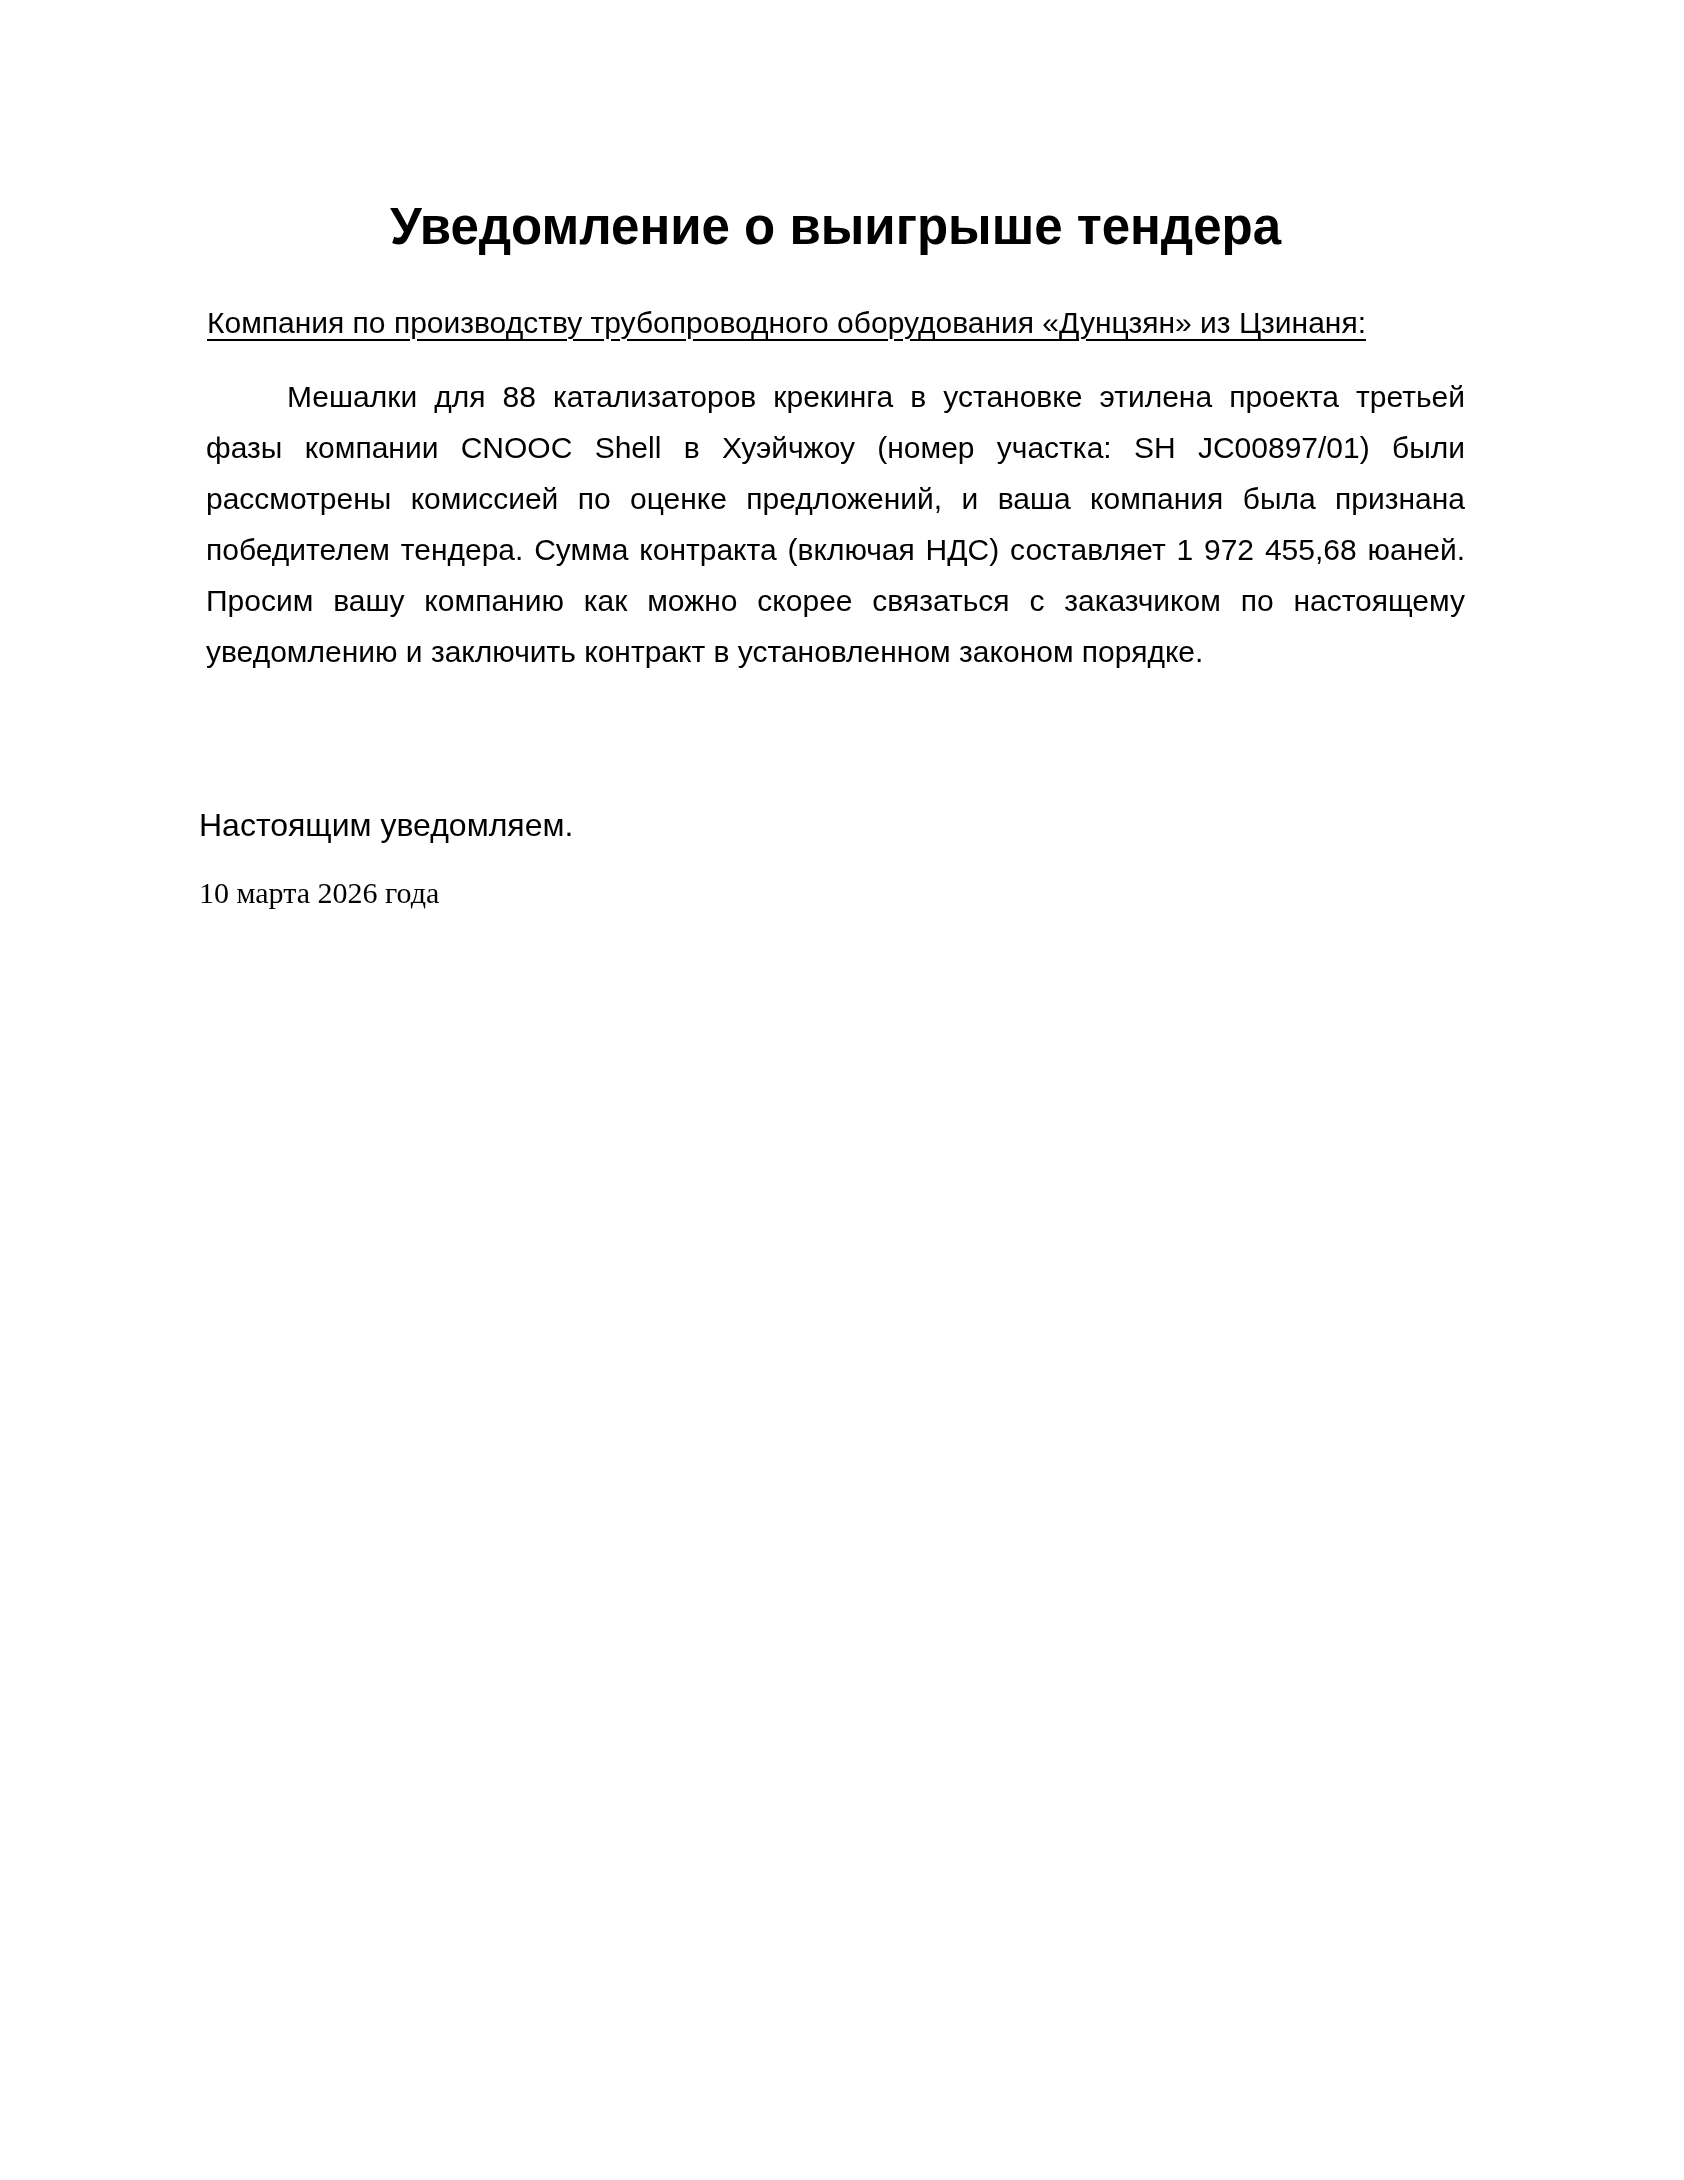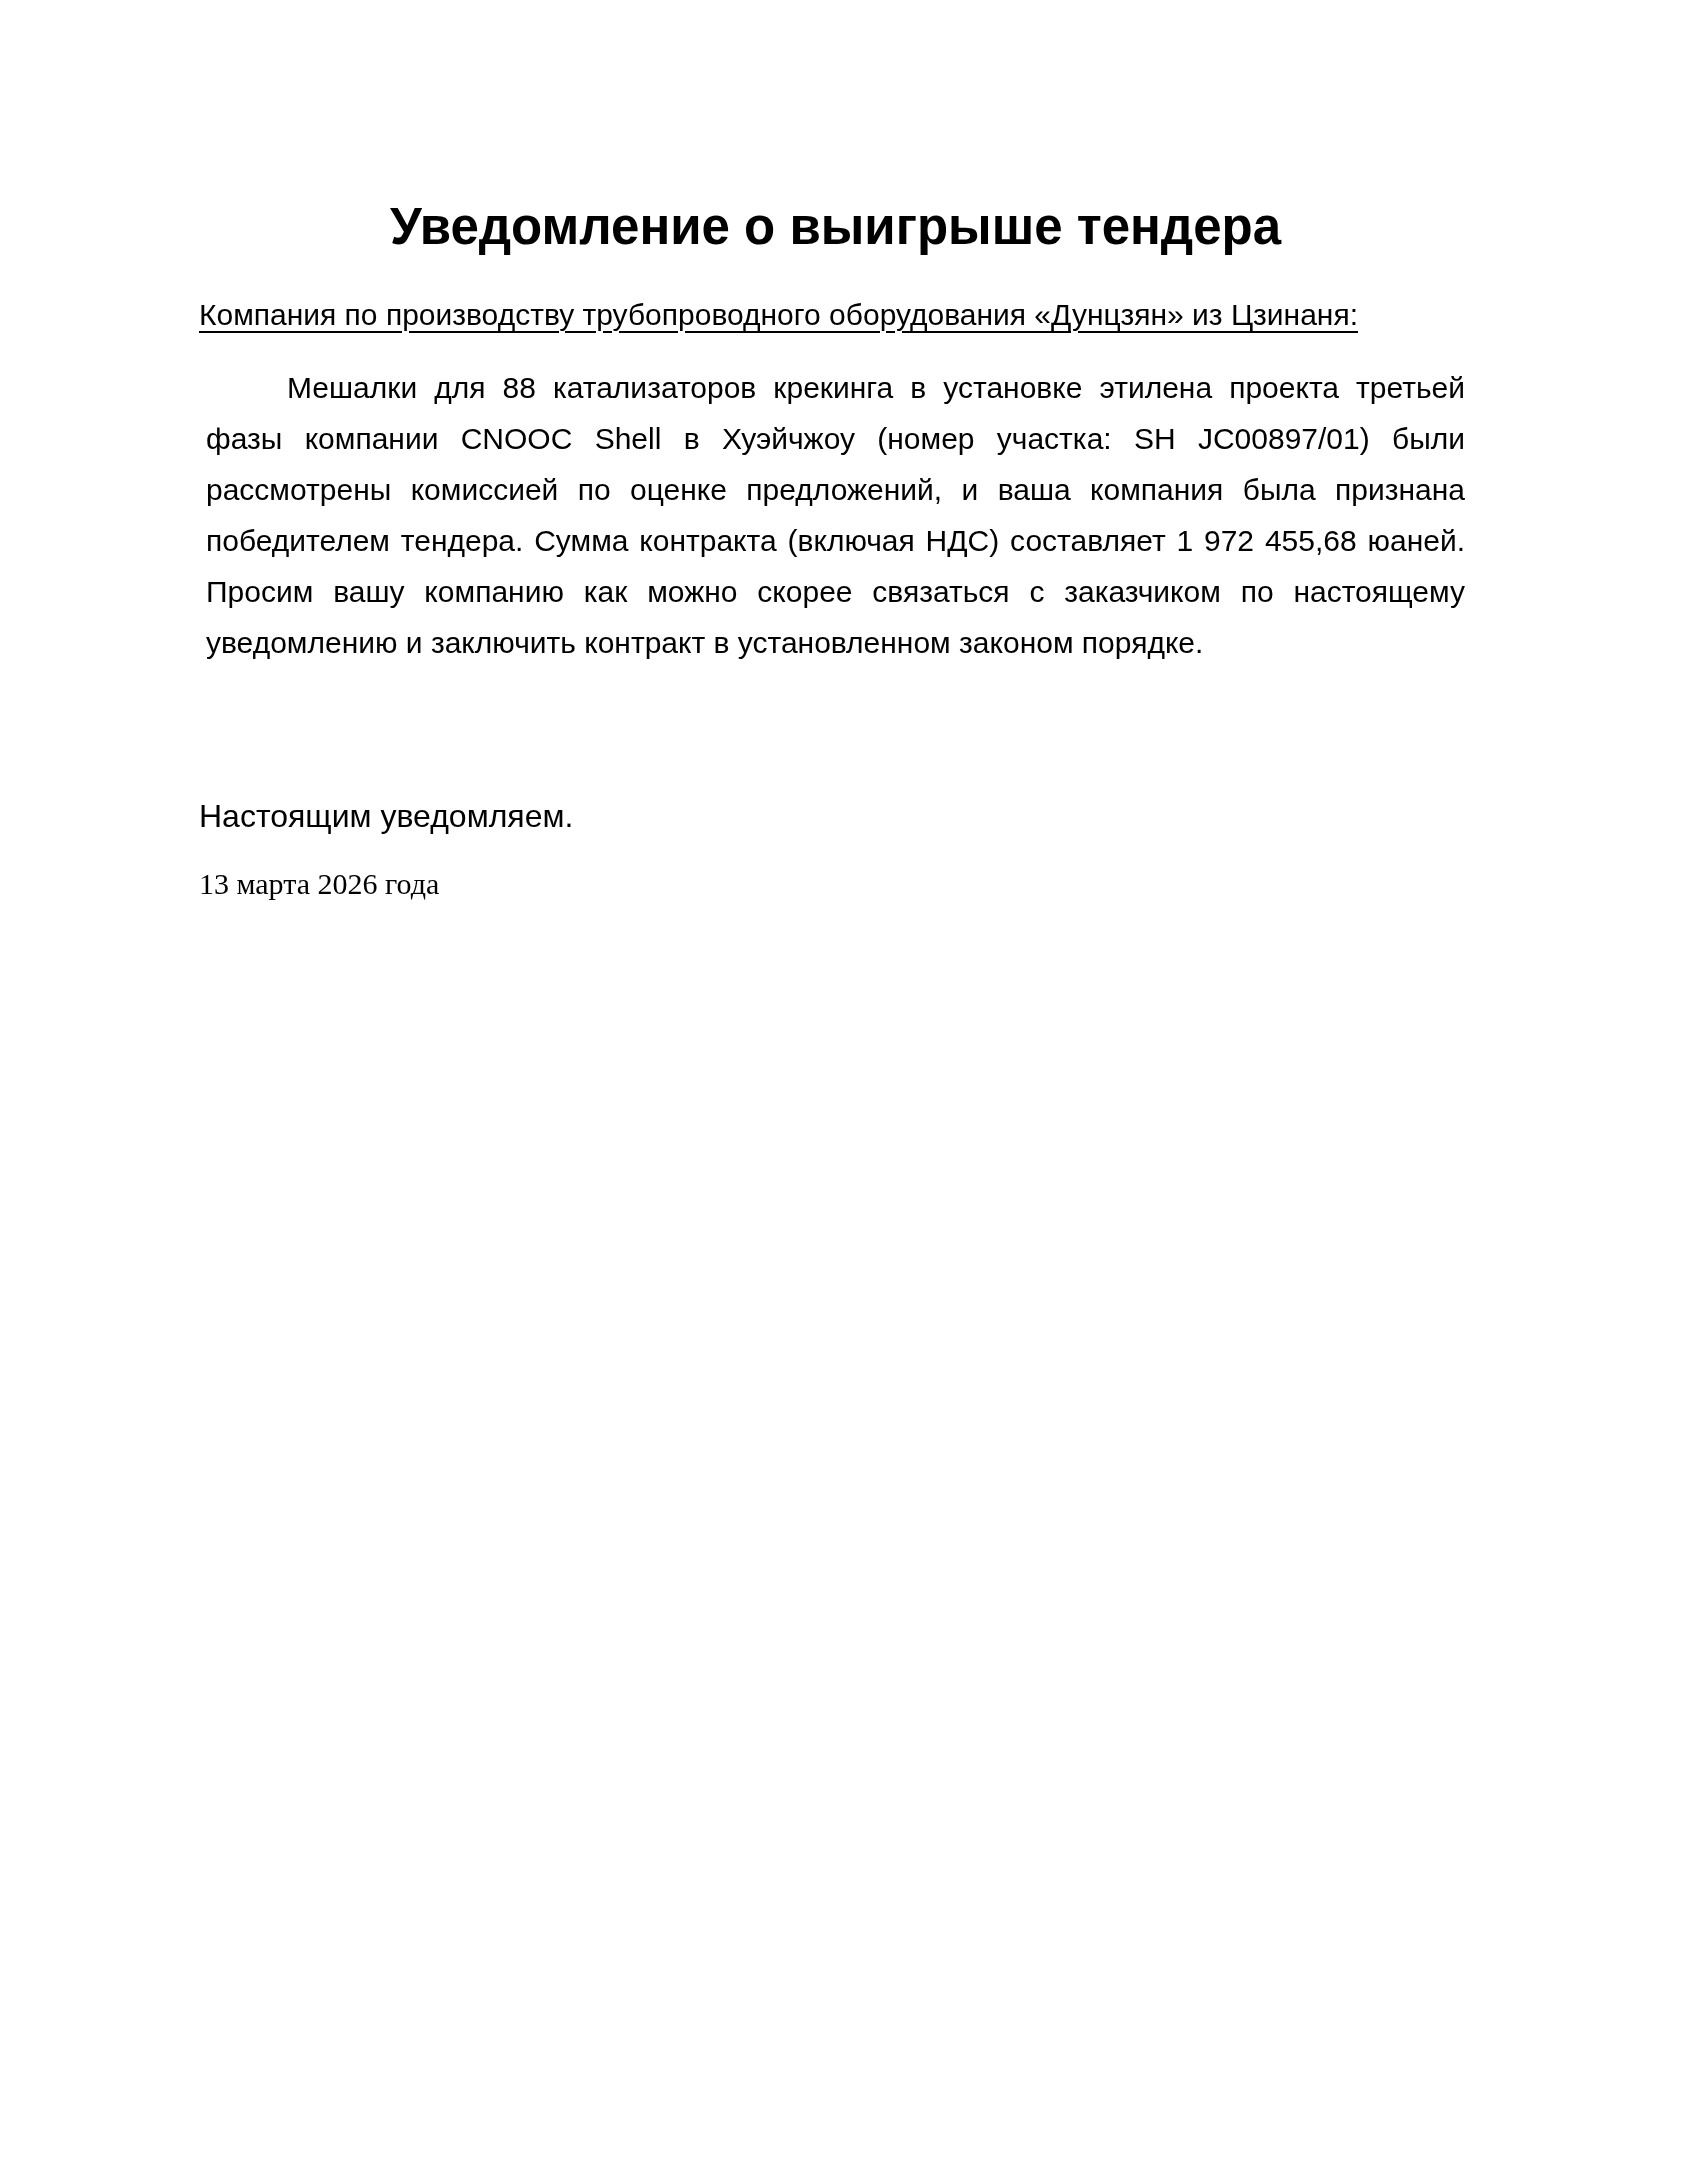--- a/index.html
+++ b/index.html
@@ -40,21 +40,21 @@
     margin: 0;
     padding-top: 198px;
     white-space: nowrap;
   }
 
   
   .addressee {
     font-family: "Liberation Sans", sans-serif;
     font-size: 30px;
     line-height: 1.4;
-    margin: 0;
+    margin: 8px;
     padding-top: 37px;
     white-space: nowrap;
   }
   .addressee .u {
     text-decoration: underline;
     text-decoration-thickness: 1.7px;
     text-underline-offset: 6px;
   }
 
   
@@ -107,17 +107,17 @@
 
     <h1 class="doc-title">Уведомление о выигрыше тендера</h1>
 
     <p class="addressee"><span class="u">Компания по производству трубопроводного оборудования «Дунцзян» из Цзинаня:</span></p>
 
     <p class="body-para">Мешалки для 88 катализаторов крекинга в установке этилена проекта третьей фазы компании CNOOC Shell в Хуэйчжоу (номер участка: SH JC00897/01) были рассмотрены комиссией по оценке предложений, и ваша компания была признана победителем тендера. Сумма контракта (включая НДС) составляет 1 972 455,68 юаней. Просим вашу компанию как можно скорее связаться с заказчиком по настоящему уведомлению и заключить контракт в установленном законом порядке.</p>
 
     <p class="closing">Настоящим уведомляем.</p>
 
 
-    <p class="sig-date">13 марта 2026 года</p>
+    <p class="sig-date">10 марта 2026 года</p>
 
   </div>
 </div>
 
 
 </body></html>

